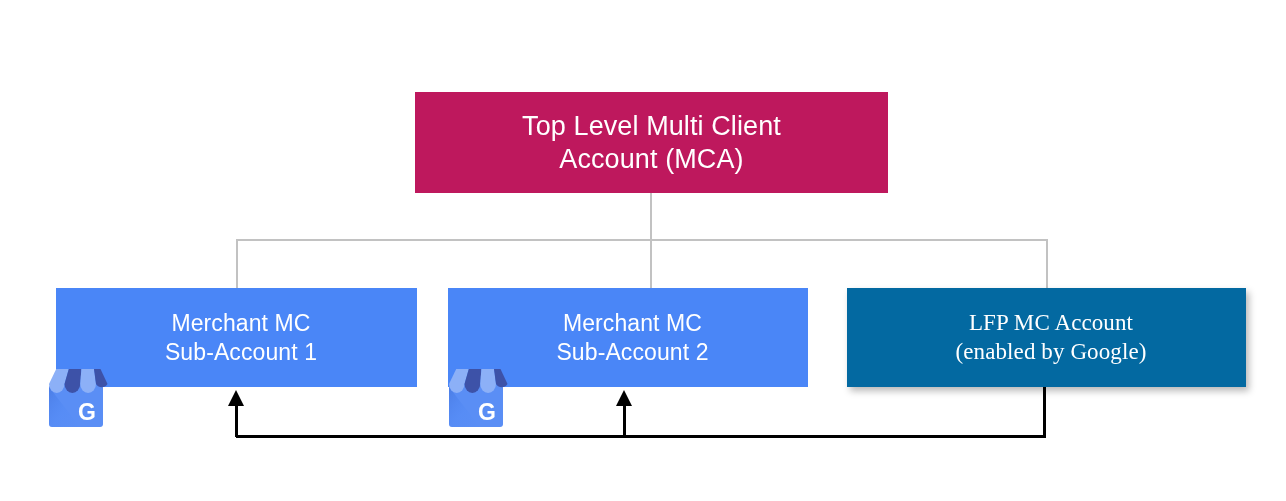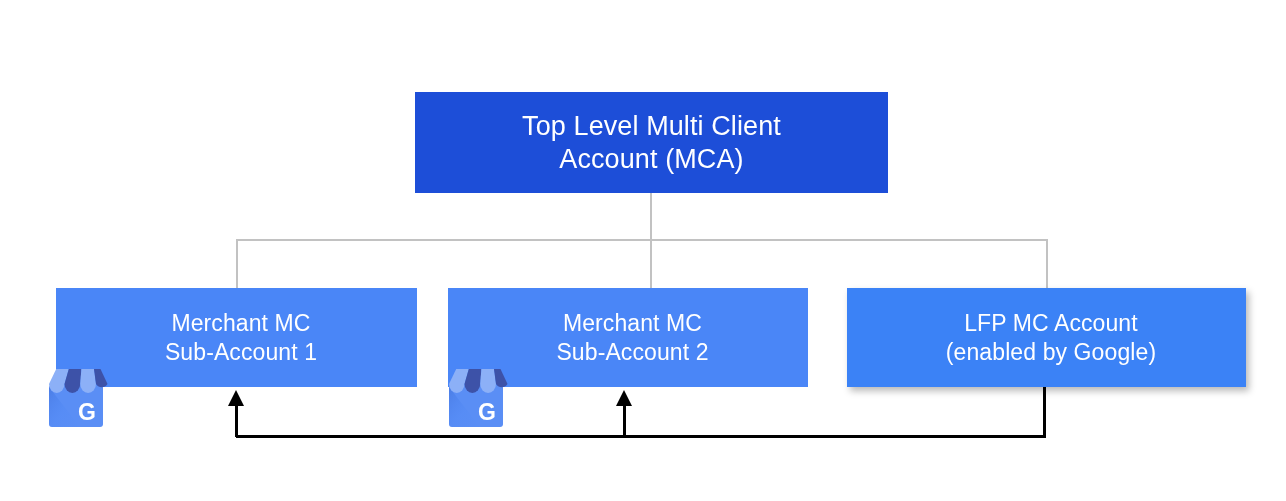--- a/index.html
+++ b/index.html
@@ -81,36 +81,36 @@
   <div class="conn" id="conn-drop-2"></div>
   <div class="conn" id="conn-drop-3"></div>
 
   <div class="flow" id="flow-lfp-down"></div>
   <div class="flow" id="flow-bottom"></div>
   <div class="flow" id="flow-up-1"></div>
   <div class="flow" id="flow-up-2"></div>
   <div class="arrowhead" id="arrow-1"></div>
   <div class="arrowhead" id="arrow-2"></div>
 
-  <div class="node" id="node-top" style="background:#1d4ed8;">
+  <div class="node" id="node-top" style="background:#be185d;">
     <span class="label">Top Level Multi Client
 Account (MCA)</span>
   </div>
 
   <div class="node node-row" id="node-sub1" style="background:#4a86f7;">
     <span class="label">Merchant MC
 Sub-Account 1</span>
   </div>
 
   <div class="node node-row" id="node-sub2" style="background:#4a86f7;">
     <span class="label">Merchant MC
 Sub-Account 2</span>
   </div>
 
-  <div class="node node-row" id="node-lfp" style="background:#3b82f6;">
+  <div class="node node-row" id="node-lfp" style="background:#0369a1;font-family:Liberation Serif, serif;">
     <span class="label">LFP MC Account
 (enabled by Google)</span>
   </div>
 
   <svg class="gmb-icon" id="gmb-1" viewBox="0 0 72 72">
     <defs>
       <linearGradient id="gmbShade1" x1="0" y1="0" x2="1" y2="1">
         <stop offset="0%" stop-color="#3f6fd8" stop-opacity="0.55"></stop>
         <stop offset="55%" stop-color="#4a86f7" stop-opacity="0.18"></stop>
         <stop offset="100%" stop-color="#4a86f7" stop-opacity="0"></stop>

